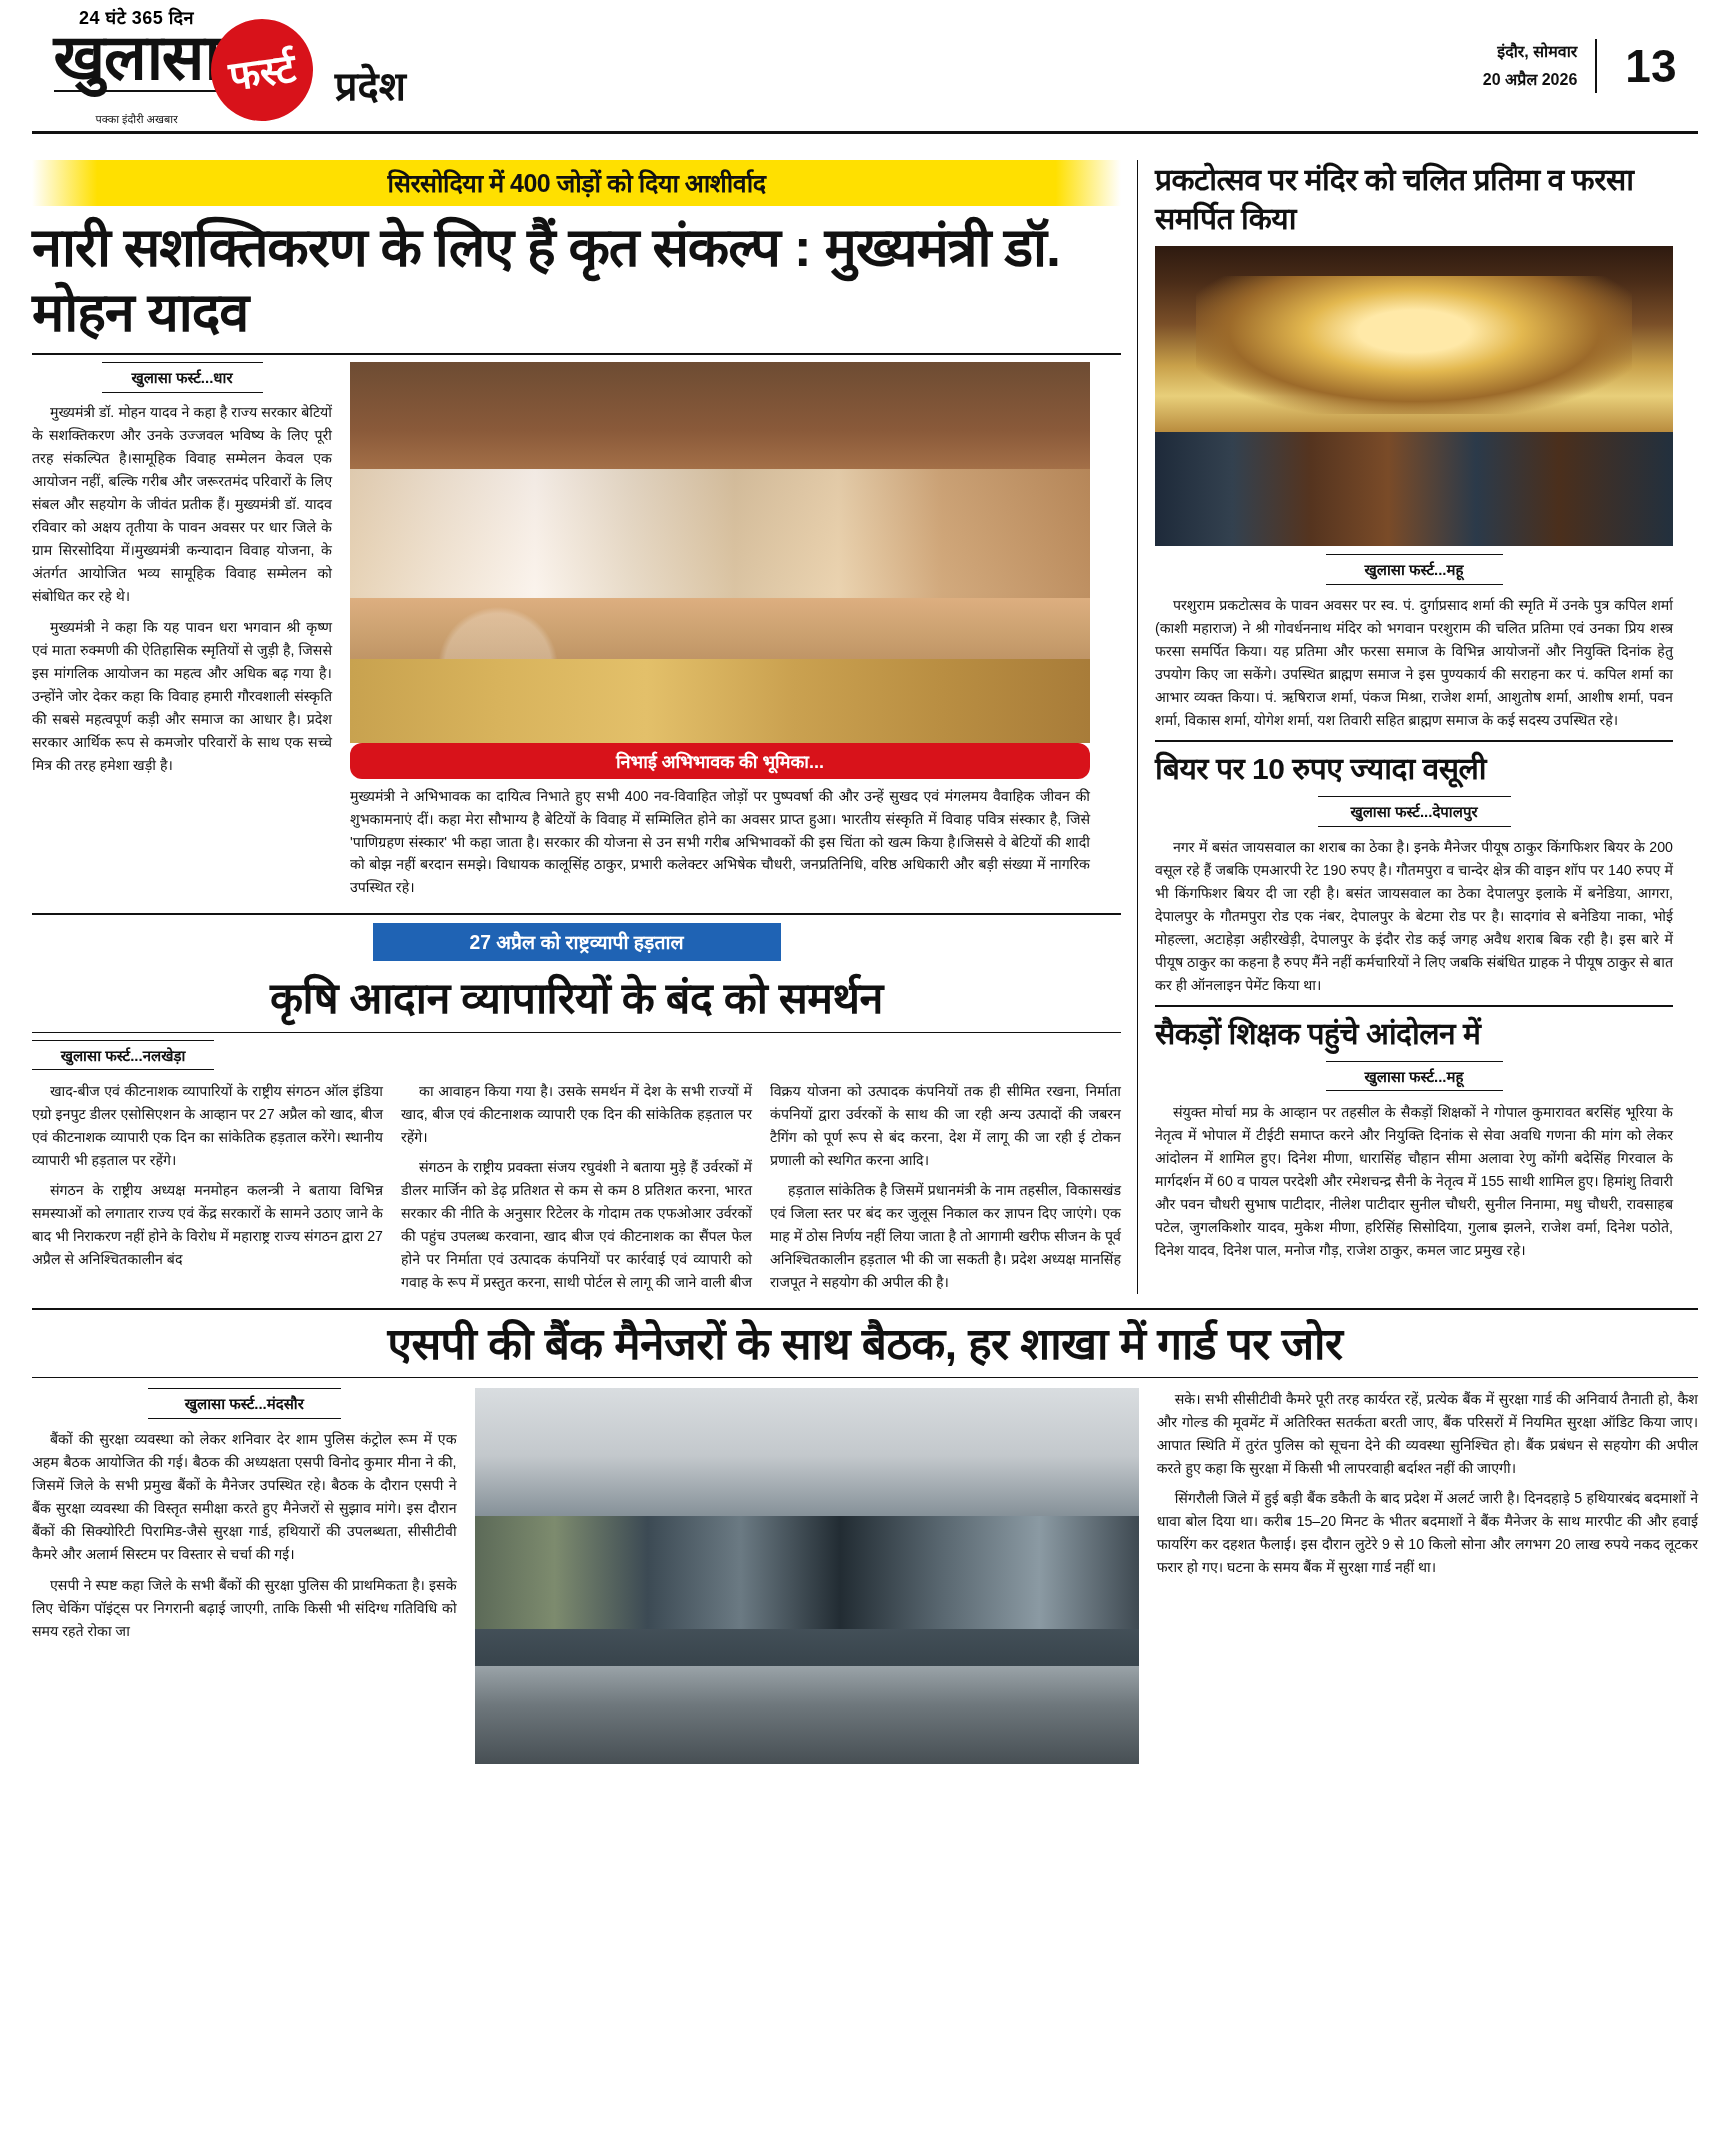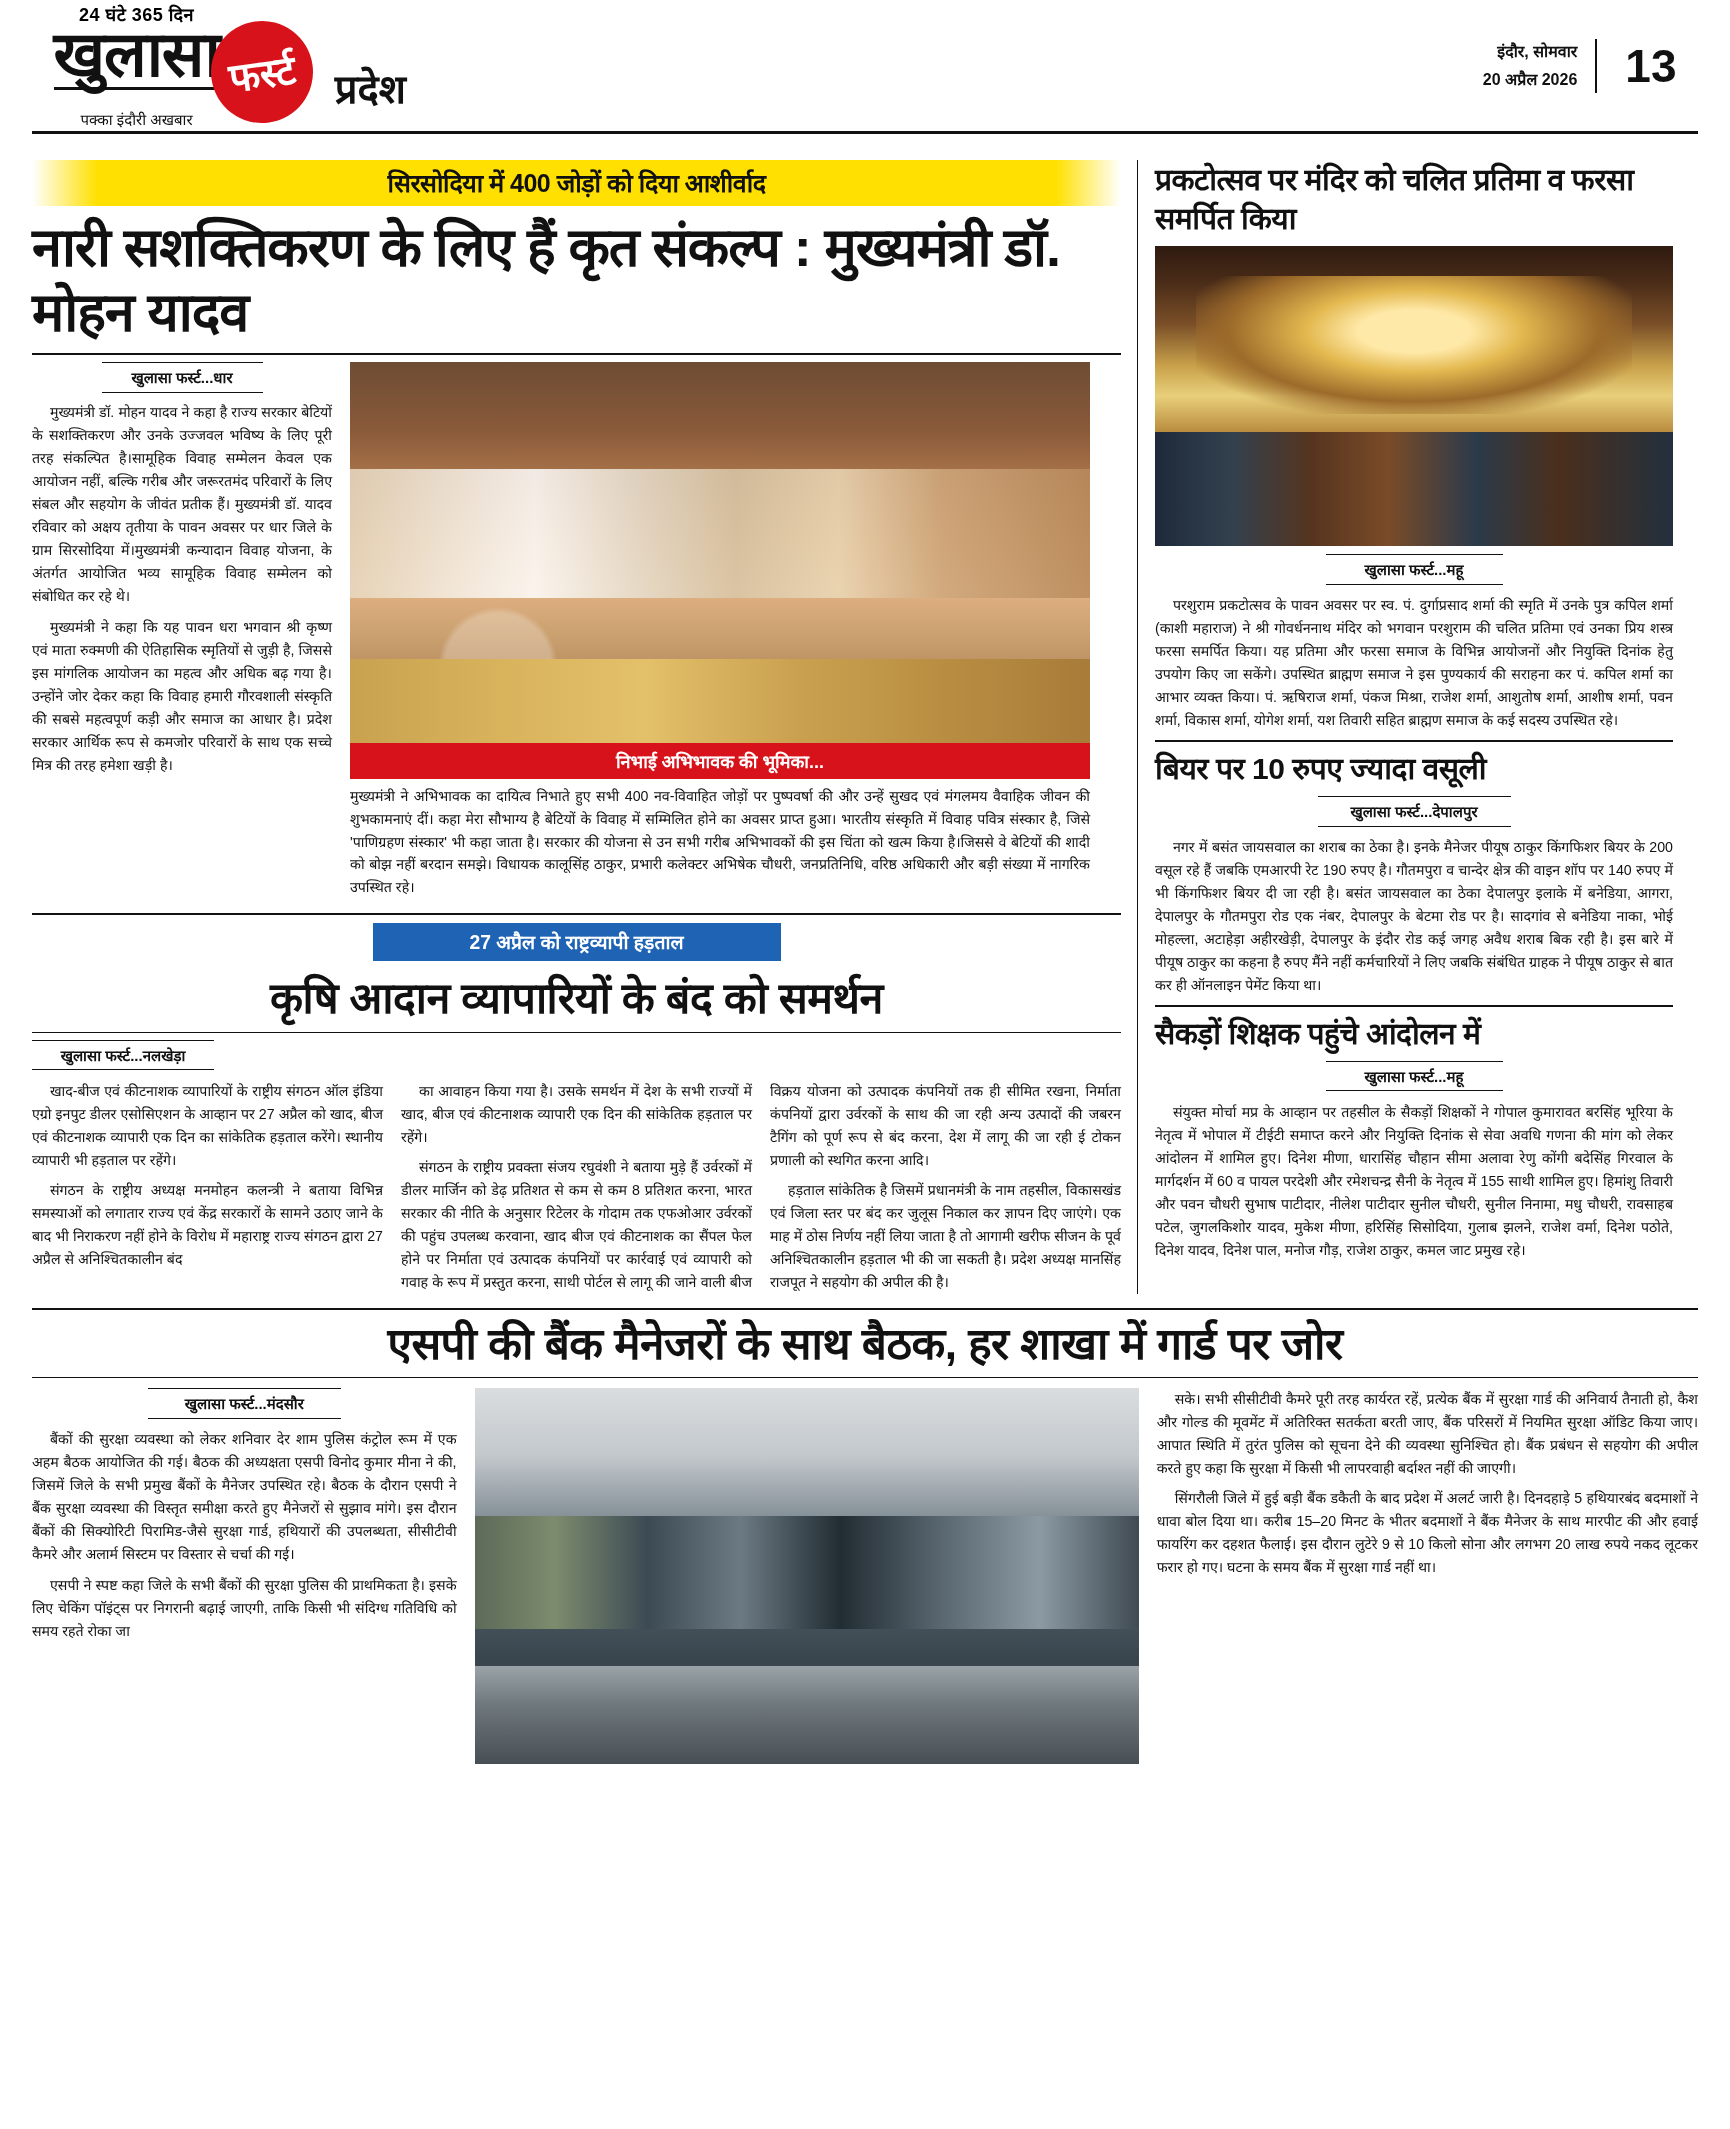--- a/index.html
+++ b/index.html
@@ -31,21 +31,21 @@
   .mh-tag-top {
     font-size: 18px; font-weight: bold; color: #000000;
     text-align: center; margin-bottom: -3.2px; letter-spacing: 0.5px;
   }
   .mh-khulasa {
     font-size: 63px; font-weight: bold; color: #111;
     line-height: 1; letter-spacing: -1.1px; text-align: right;
   }
   .mh-underline { height: 2.7px; background:#111; margin-top: 1.1px; }
   .mh-tag-bot {
-    font-size: 15px; color: #111; text-align:center; margin-top: 19px;
+    font-size: 11px; color: #111; text-align:center; margin-top: 19px;
   }
   .mh-stamp {
     width: 102px; height: 102px; border-radius: 50%;
     background: #d8121a; color: #fff;
     display:flex; align-items:center; justify-content:center;
     font-size: 40px; font-weight: bold;
     margin-left: -16px; margin-bottom: 5.4px;
     transform: rotate(-8deg);
   }
   .mh-pradesh {
@@ -102,21 +102,21 @@
   .cols-3 { column-count: 3; column-gap: 18px; }
   p.body {
     font-size: 14.2px; line-height: 1.62; text-align: justify;
     margin: 0 0 7.5px; text-indent: 18px;
   }
 
   
   .photo { position: relative; overflow: hidden; background:#ccc; }
   .cap-red {
     background:#d8121a; color:#fff; font-size:18px; font-weight:bold;
-    text-align:center; padding: 5.4px 0 6.4px;
+    text-align:center; padding: 5.4px 0 6.4px; border-radius: 12px;
   }
   .cap-note {
     font-size: 14.2px; line-height:1.6; text-align: justify; margin-top: 6.4px;
   }
 
   
   .ph-crowd {
     background:
       radial-gradient(circle at 20% 80%, rgba(255,255,255,0.25) 0 8%, transparent 9%),
       linear-gradient(180deg,#6d4c33 0%, #8a5a3a 18%, #b07a4e 33%, #cf9a68 48%, #e0b183 60%, #caa06f 72%, #9a6b45 100%);

